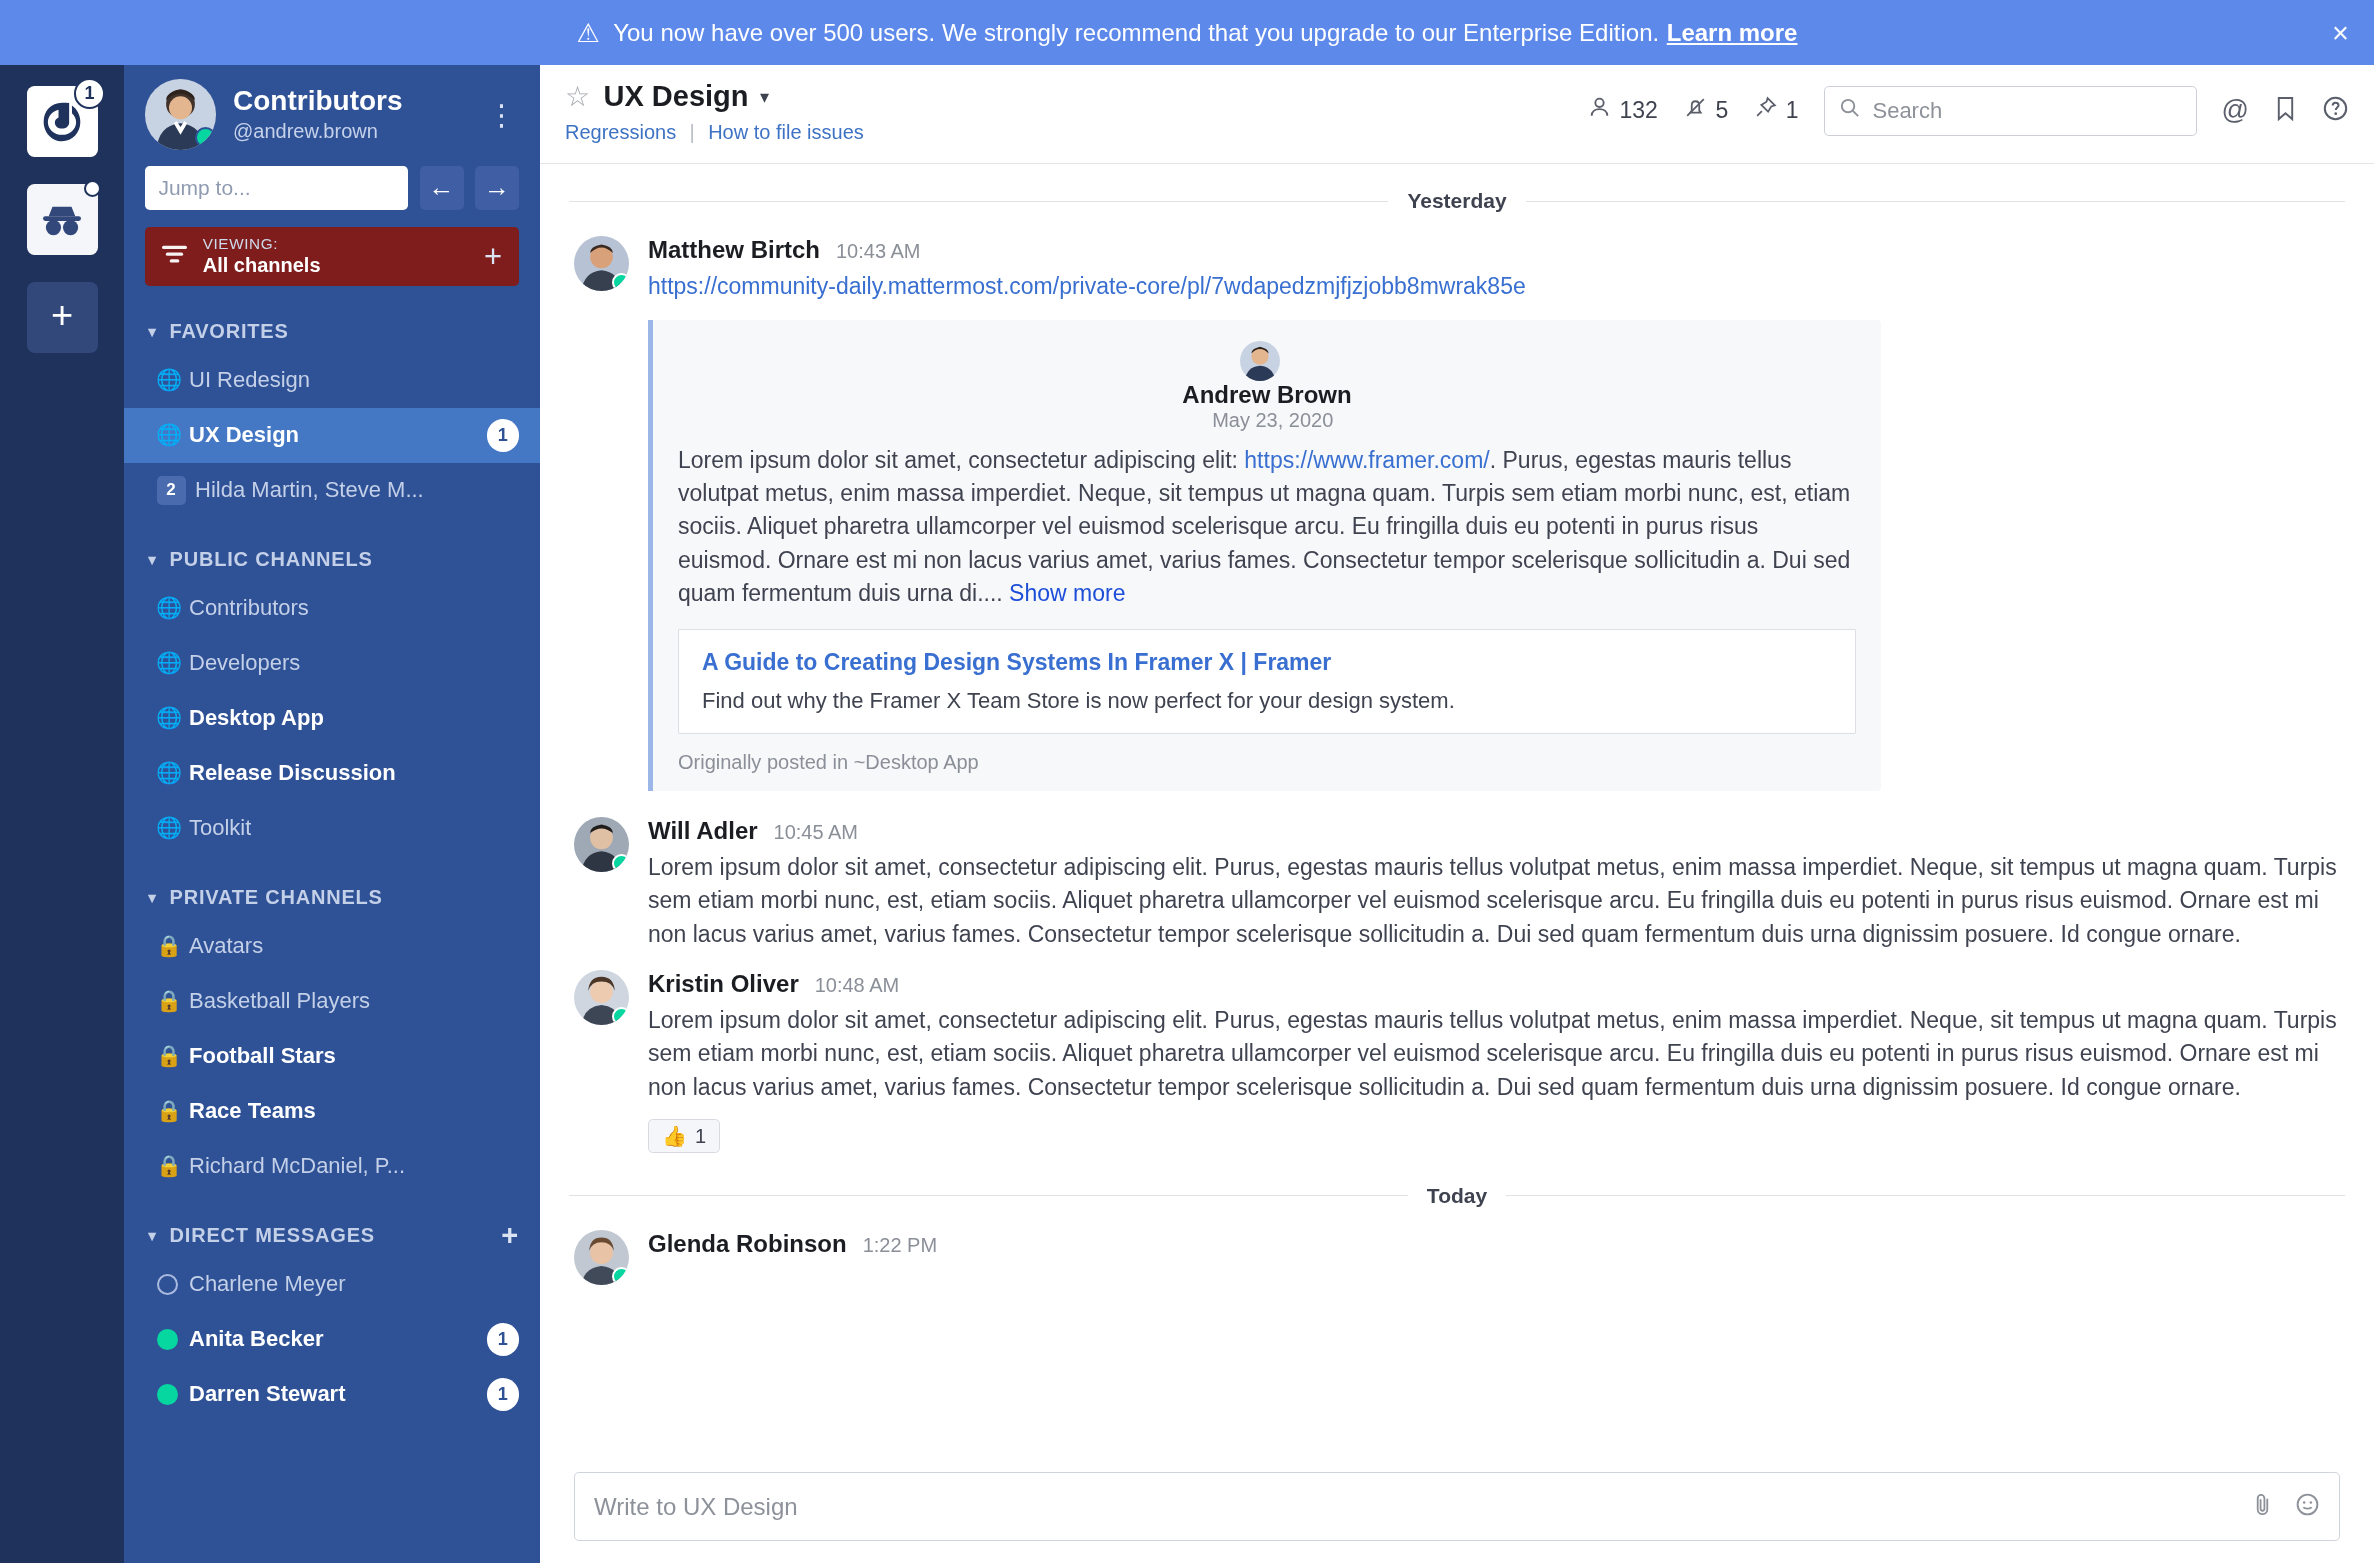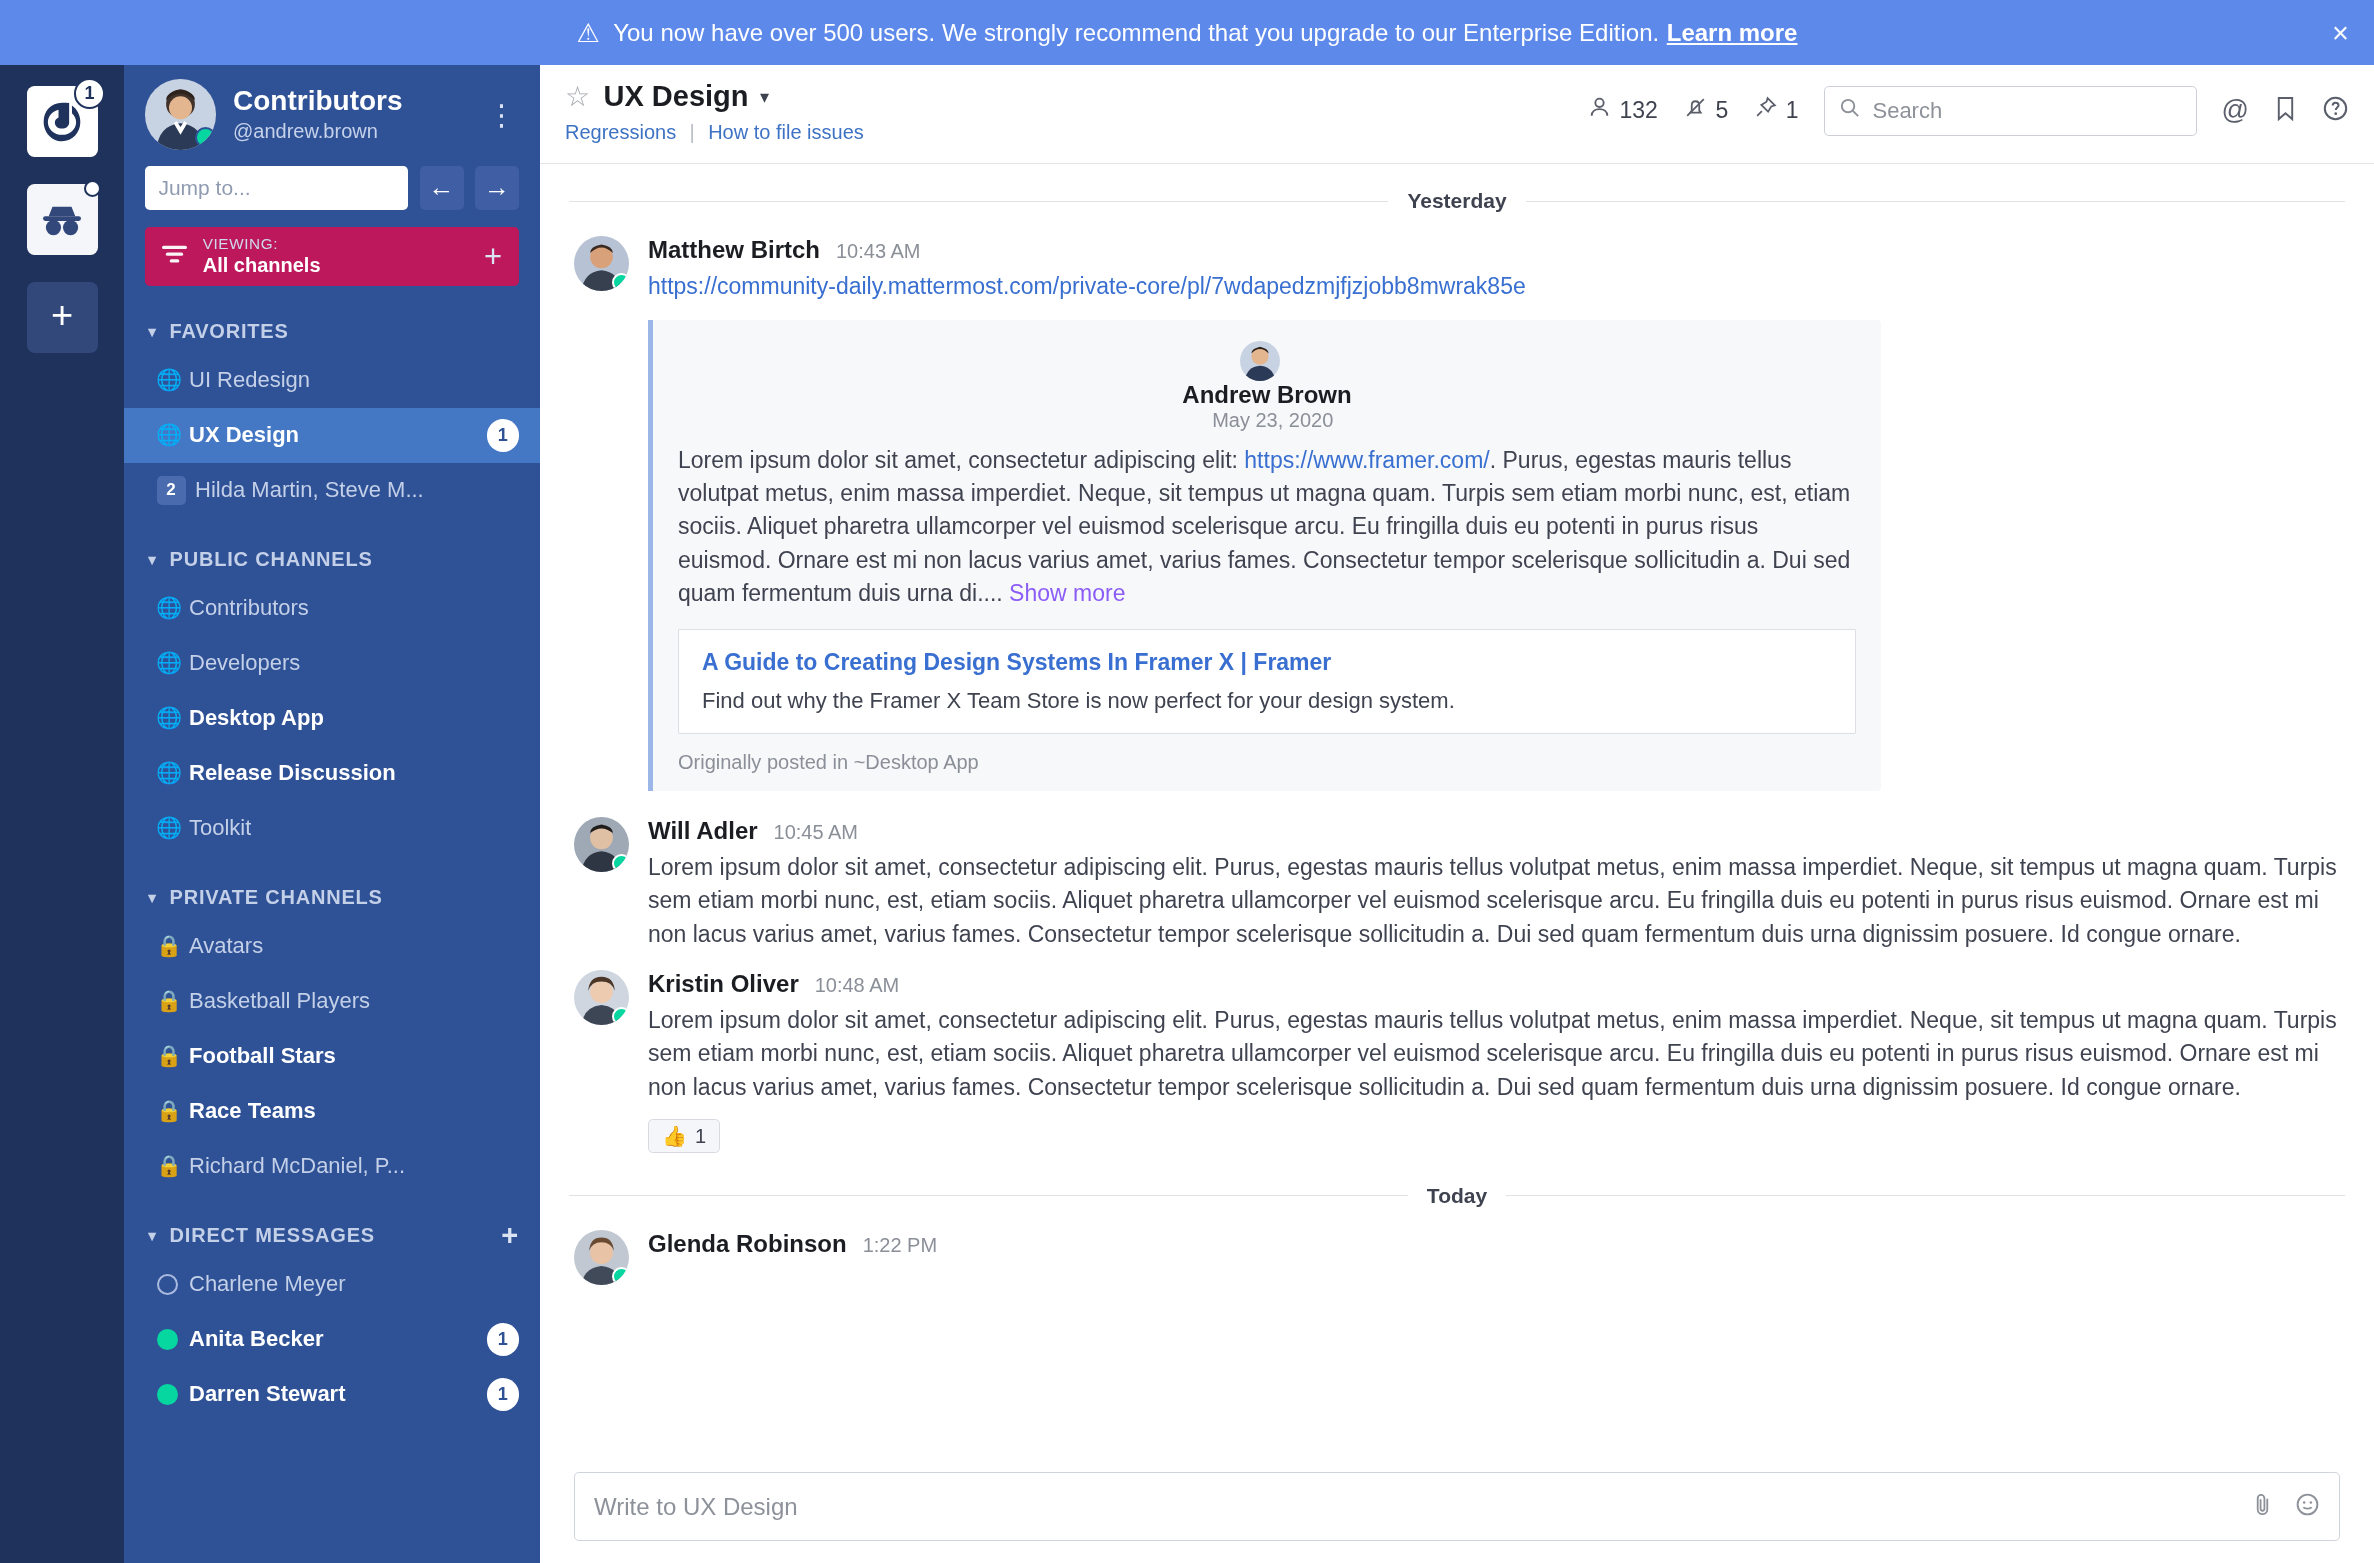--- a/index.html
+++ b/index.html
@@ -97,21 +97,21 @@
     color: #8f9bb0; font-size: 21px; display: flex; align-items: center;
     padding: 0 13.4px; cursor: text;
   }
   .nav-arrow {
     width: 44px; height: 44px; border-radius: 4.8px; background: #3f5ea3;
     display: flex; align-items: center; justify-content: center;
     font-size: 26px; color: #ffffff; cursor: pointer;
   }
   .sb-viewing {
     margin: 17px 21px 0 21px; height: 59px;
-    background: #be185d; border-radius: 4.8px;
+    background: #7f1d1d; border-radius: 4.8px;
     display: flex; align-items: center; padding: 0 15.3px; position: relative;
   }
   .filter-icon { margin-right: 13.4px; opacity: .95; }
   .viewing-label { font-size: 15.3px; letter-spacing: 0.6px; color: #cfd9ec; }
   .viewing-value { font-size: 20px; font-weight: bold; color: #ffffff; margin-top: 1px; }
   .viewing-plus { position: absolute; right: 17px; font-size: 31px; color: #dbe3f2; cursor: pointer; line-height: 1; }
 
   .sb-scroll { flex: 1; overflow: hidden; margin-top: 25px; }
   .cat {
     display: flex; align-items: center; padding: 0 21px;
@@ -196,21 +196,21 @@
     margin-top: 17px; margin-bottom: 7.6px;
     border-left: 5.7px solid #9cb6e8; background: #f7f8fa;
     padding: 21px 25px 17px 25px; border-radius: 0 3.8px 3.8px 0;
     max-width: 1233px;
   }
   .q-head { display: flex; align-items: center; flex-direction: column; }
   .q-av { width: 40px; height: 40px; border-radius: 20px; overflow: hidden; margin-right: 13.4px; flex: none; }
   .q-name { font-size: 24px; font-weight: bold; color: #1b1d22; }
   .q-date { font-size: 20px; color: #8a8f98; margin-left: 11.5px; }
   .q-text { font-size: 23px; line-height: 1.45; color: #3f4350; margin-top: 11.5px; }
-  .showmore { color: #8b5cf6; cursor: pointer; }
+  .showmore { color: #1d4ed8; cursor: pointer; }
   .attach {
     margin-top: 19px; border: 1px solid #dcdfe4; border-radius: 1px;
     padding: 19px 23px; background: #ffffff;
   }
   .attach-title { font-size: 23px; color: #386fd0; font-weight: bold; }
   .attach-desc { font-size: 22px; color: #3f4350; margin-top: 11.5px; }
   .q-footer { font-size: 20px; color: #8a8f98; margin-top: 17px; }
 
   .reaction {
     display: inline-flex; align-items: center; gap: 7.6px;

